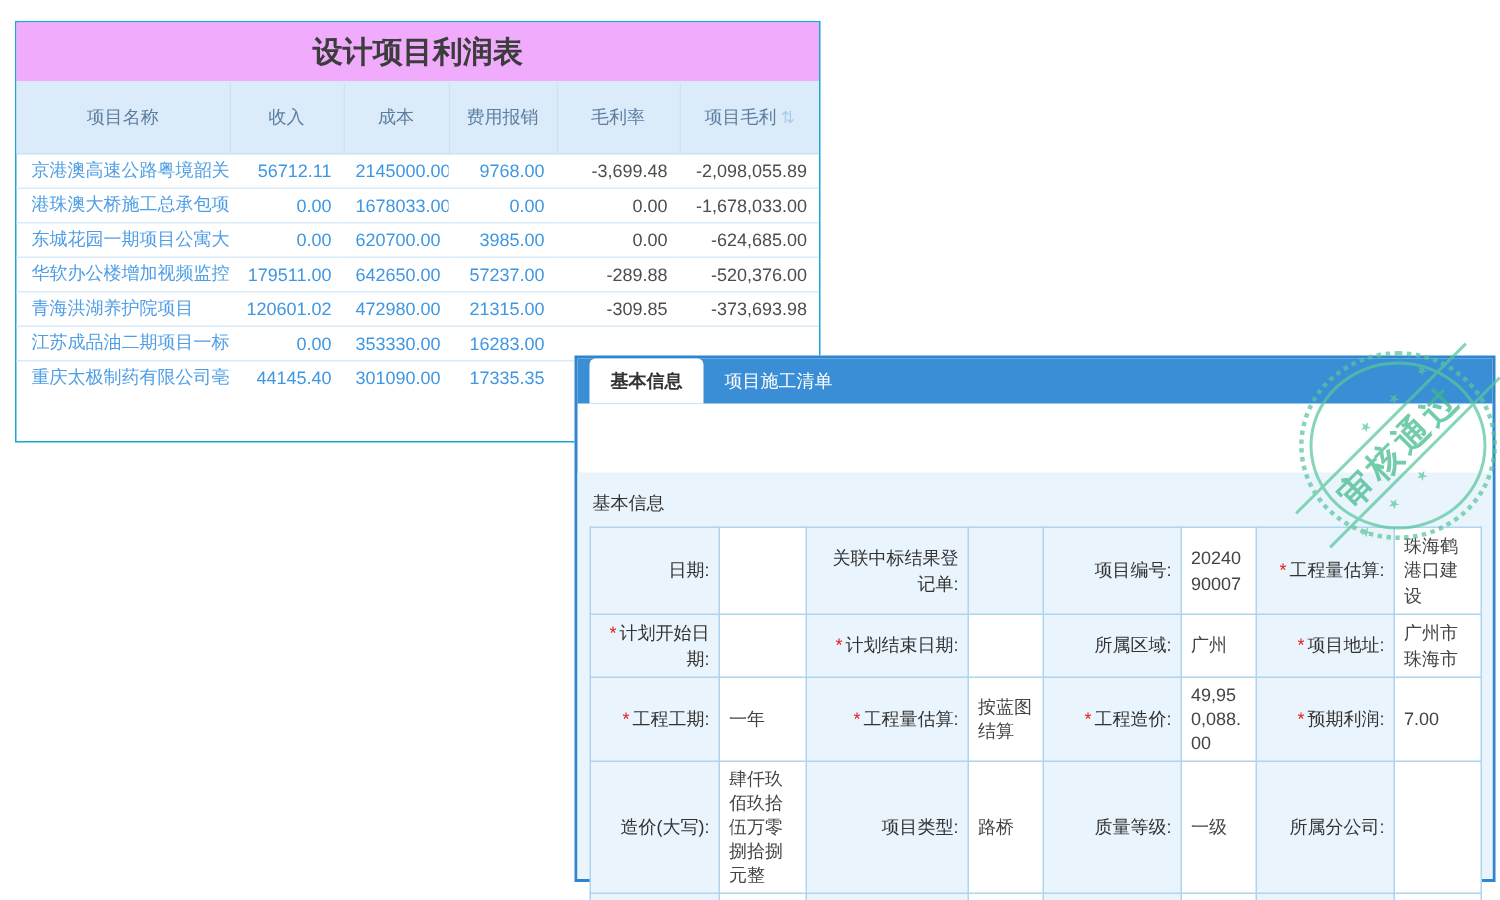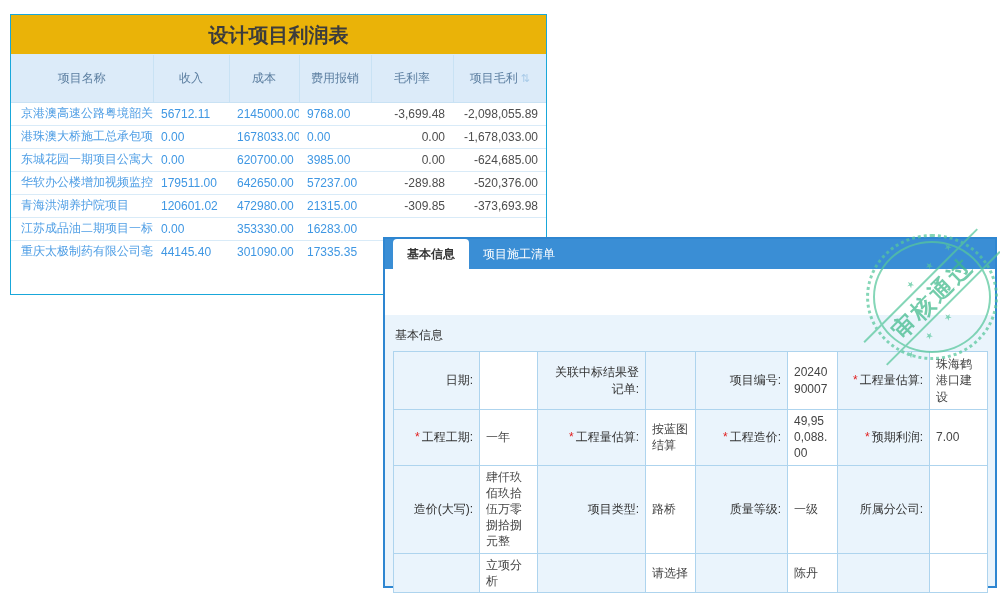--- a/index.html
+++ b/index.html
@@ -3,30 +3,30 @@
 <meta charset="utf-8">
 <style>
   * { margin:0; padding:0; box-sizing:border-box; }
   html,body { width:1000px; height:600px; background:#ffffff;
     font-family:"Liberation Sans", sans-serif; overflow:hidden; position:relative; }
 
   
   .panel1 { position:absolute; left:10px; top:14px; width:537px; height:281px;
     background:#ffffff; border:1px solid #19a7da; z-index:1; }
   .p1-title { height:40px; line-height:40px; text-align:center; font-size:20px;
-    font-weight:bold; color:#3c3c3c; background:#eab308; border-bottom:1px solid #d9ebf8; }
+    font-weight:bold; color:#3c3c3c; background:#f0abfc; border-bottom:1px solid #d9ebf8; }
   .p1-table { width:100%; border-collapse:collapse; table-layout:fixed; font-size:12px; }
   .p1-table th { height:47px; background:#dcebf9; color:#5b7ea0; font-weight:normal;
     border-right:1px solid #c9e2f4; border-bottom:1px solid #c9e2f4; text-align:center; }
   .p1-table th:last-child { border-right:none; }
   .p1-table td { height:23px; border-bottom:1px solid #d9ebf8; white-space:nowrap;
     overflow:hidden; padding:0 8px; }
   .p1-table tr:last-child td { border-bottom:none; }
   td.name { color:#4f9ee5; text-align:left; padding-left:10px; cursor:pointer; }
-  td.num-blue { color:#3f97e3; }
+  td.num-blue { color:#3f97e3; text-align:right; }
   td.num-dark { color:#4d4d4d; text-align:right; }
   .sort-ic { color:#a9cbe8; font-size:11px; margin-left:3px; }
 
   
   .panel2 { position:absolute; left:383px; top:237px; width:614px; height:351px;
     background:#ffffff; border:2px solid #2e86d1; z-index:2; }
   .p2-title { height:46px; line-height:48px; text-align:center; font-size:19px;
     font-weight:bold; color:#333; background:#ffffff; }
   .tabbar { height:30px; background:#3a8ed5; display:flex; align-items:flex-end; padding-left:8px; }
   .tab { font-size:12px; padding:7px 14px 6px; cursor:pointer; }
@@ -164,20 +164,30 @@
         <tr style="height:58px">
           <td class="lbl"><span class="star"></span><span>日期:</span></td>
           <td class="val"></td>
           <td class="lbl"><span class="star"></span><span>关联中标结果登记单:</span></td>
           <td class="val plain"></td>
           <td class="lbl"><span class="star"></span><span>项目编号:</span></td>
           <td class="val">2024090007</td>
           <td class="lbl"><span class="star">*</span><span>工程量估算:</span></td>
           <td class="val">珠海鹤港口建设</td>
         </tr>
+        <tr style="height:42px">
+          <td class="lbl"><span class="star">*</span><span>计划开始日期:</span></td>
+          <td class="val"></td>
+          <td class="lbl"><span class="star">*</span><span>计划结束日期:</span></td>
+          <td class="val"></td>
+          <td class="lbl"><span class="star"></span><span>所属区域:</span></td>
+          <td class="val">广州</td>
+          <td class="lbl"><span class="star">*</span><span>项目地址:</span></td>
+          <td class="val">广州市珠海市</td>
+        </tr>
         <tr style="height:48px">
           <td class="lbl"><span class="star">*</span><span>工程工期:</span></td>
           <td class="val">一年</td>
           <td class="lbl"><span class="star">*</span><span>工程量估算:</span></td>
           <td class="val">按蓝图结算</td>
           <td class="lbl"><span class="star">*</span><span>工程造价:</span></td>
           <td class="val">49,950,088.00</td>
           <td class="lbl"><span class="star">*</span><span>预期利润:</span></td>
           <td class="val">7.00</td>
         </tr>

